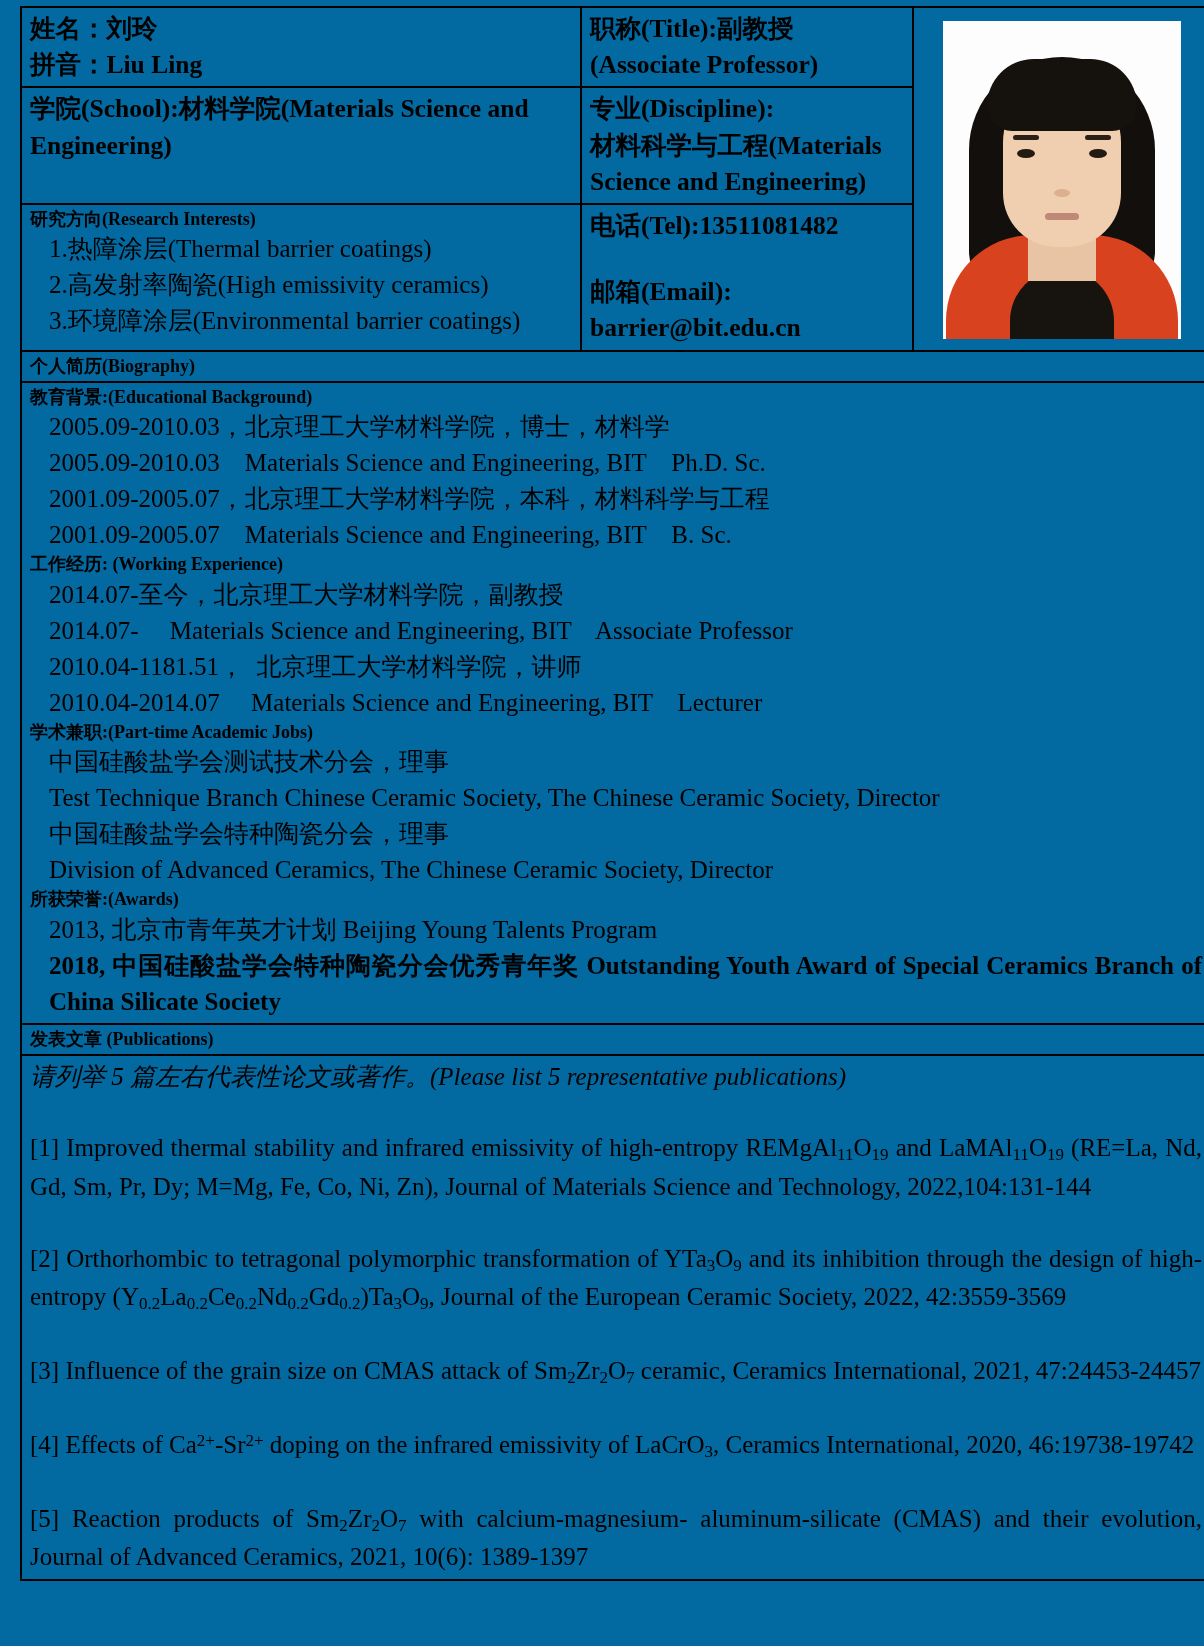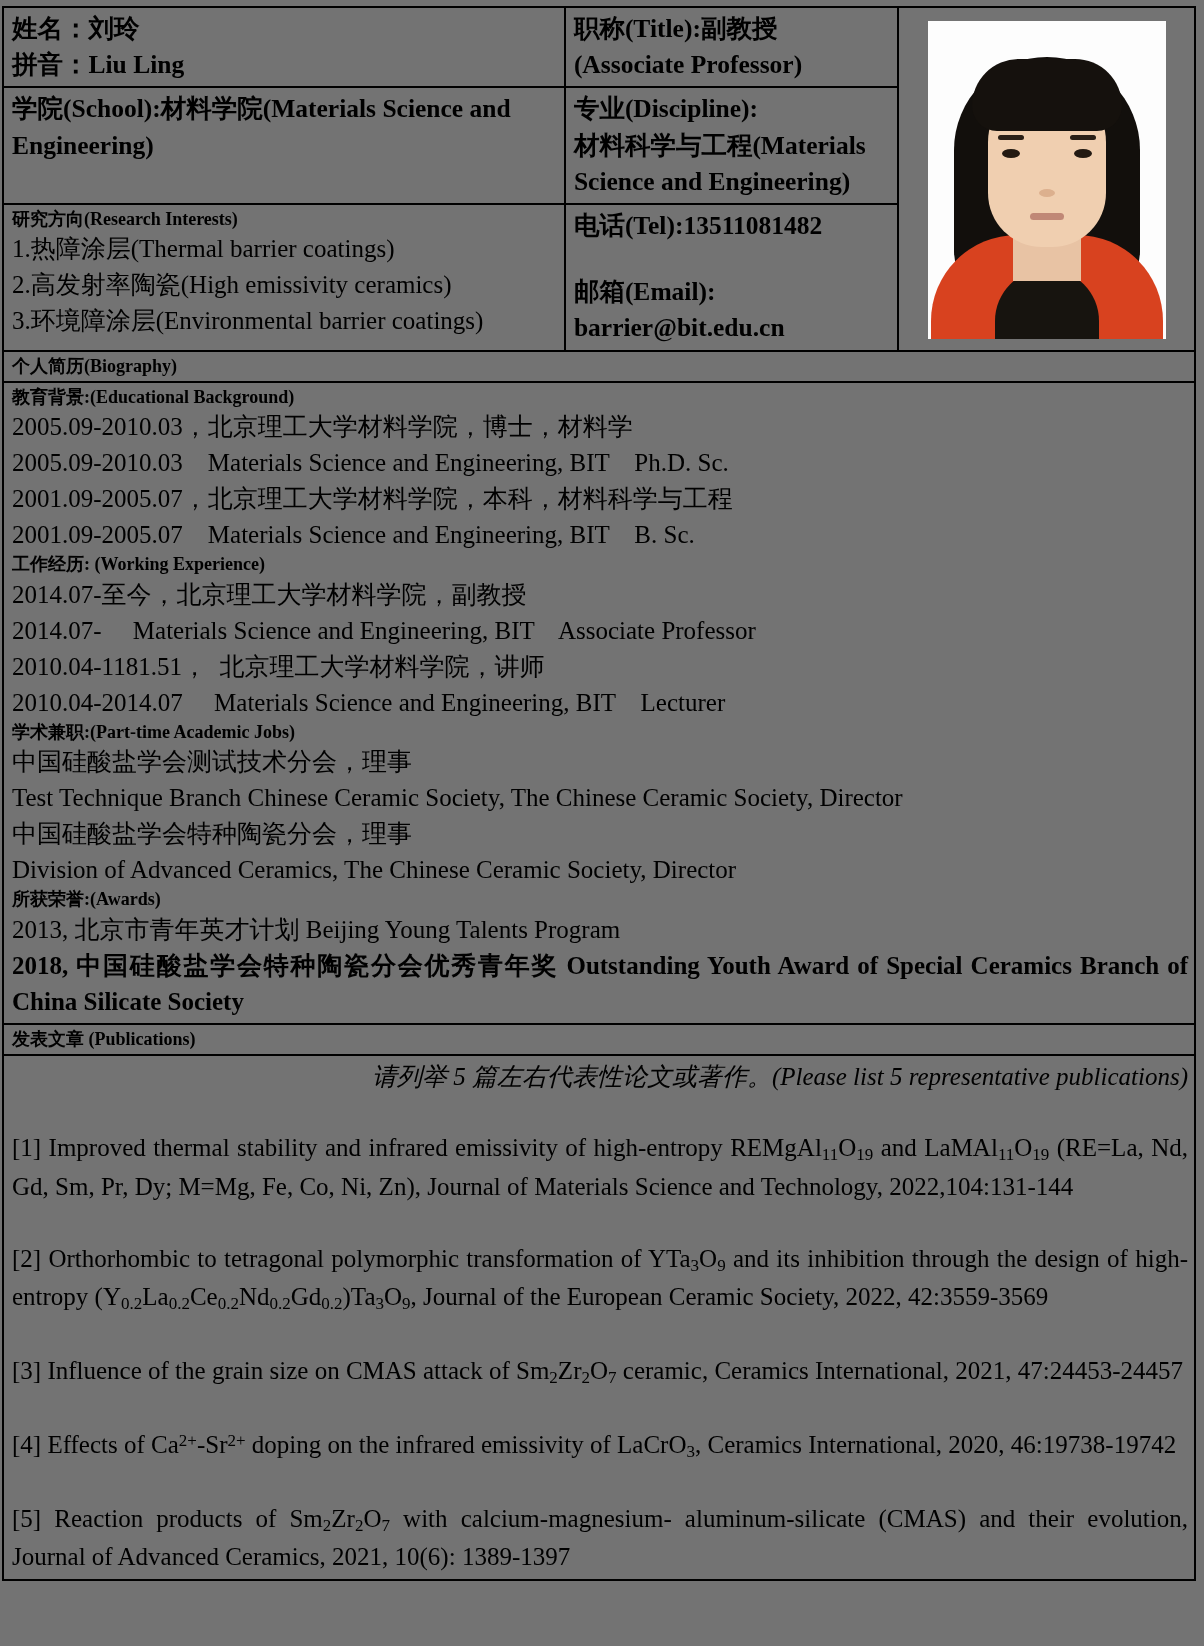--- a/index.html
+++ b/index.html
@@ -8,22 +8,22 @@
     background: #ffffff;
   }
   body {
     font-family: "Liberation Serif", "DejaVu Serif", serif;
     color: #000000;
   }
   .page {
     width: 1204px;
     height: 1646px;
     box-sizing: border-box;
-    padding: 6px 8px 4px 2px;
-    background: #737373;
+    padding: 6px 8px 4px 20px;
+    background: #0369a1;
     position: relative;
   }
   table.cv {
     width: 100%;
     border-collapse: collapse;
     table-layout: fixed;
   }
   table.cv td {
     border: 2px solid #000000;
     vertical-align: top;
@@ -31,20 +31,21 @@
   }
   .sec-head {
     font-weight: bold;
     font-size: 18px;
     line-height: 1.30;
   }
   .line {
     font-size: 25px;
     line-height: 1.44;
     white-space: pre-wrap;
+    margin-left: 19px;
   }
   .hdr-line {
     font-size: 25.5px;
     font-weight: bold;
     line-height: 1.42;
     white-space: pre-wrap;
   }
   .spacer-md { height: 30px; }
 
   
@@ -167,21 +168,20 @@
 
   .just {
     text-align: justify;
     text-justify: inter-word;
     font-weight: bold;
   }
   .italic-note {
     font-style: italic;
     font-size: 25px;
     line-height: 1.42;
-    text-align: right;
   }
   .pub {
     font-size: 25px;
     line-height: 1.46;
     text-align: justify;
     margin-bottom: 2px;
     margin-top: 36px;
   }
   .pub:last-child { margin-bottom: 0; }
 </style>

